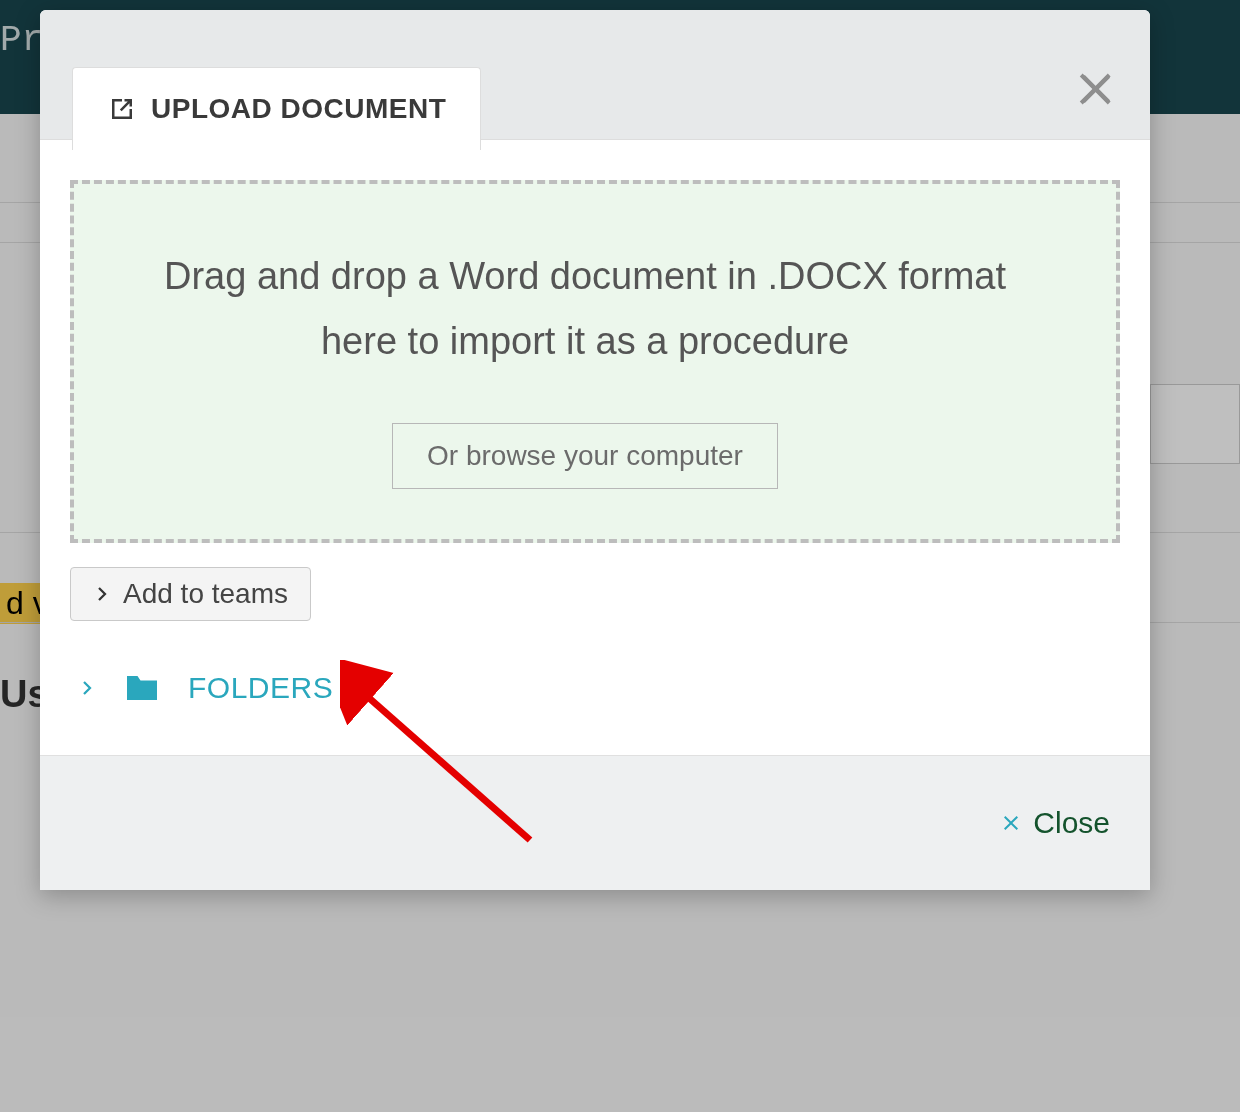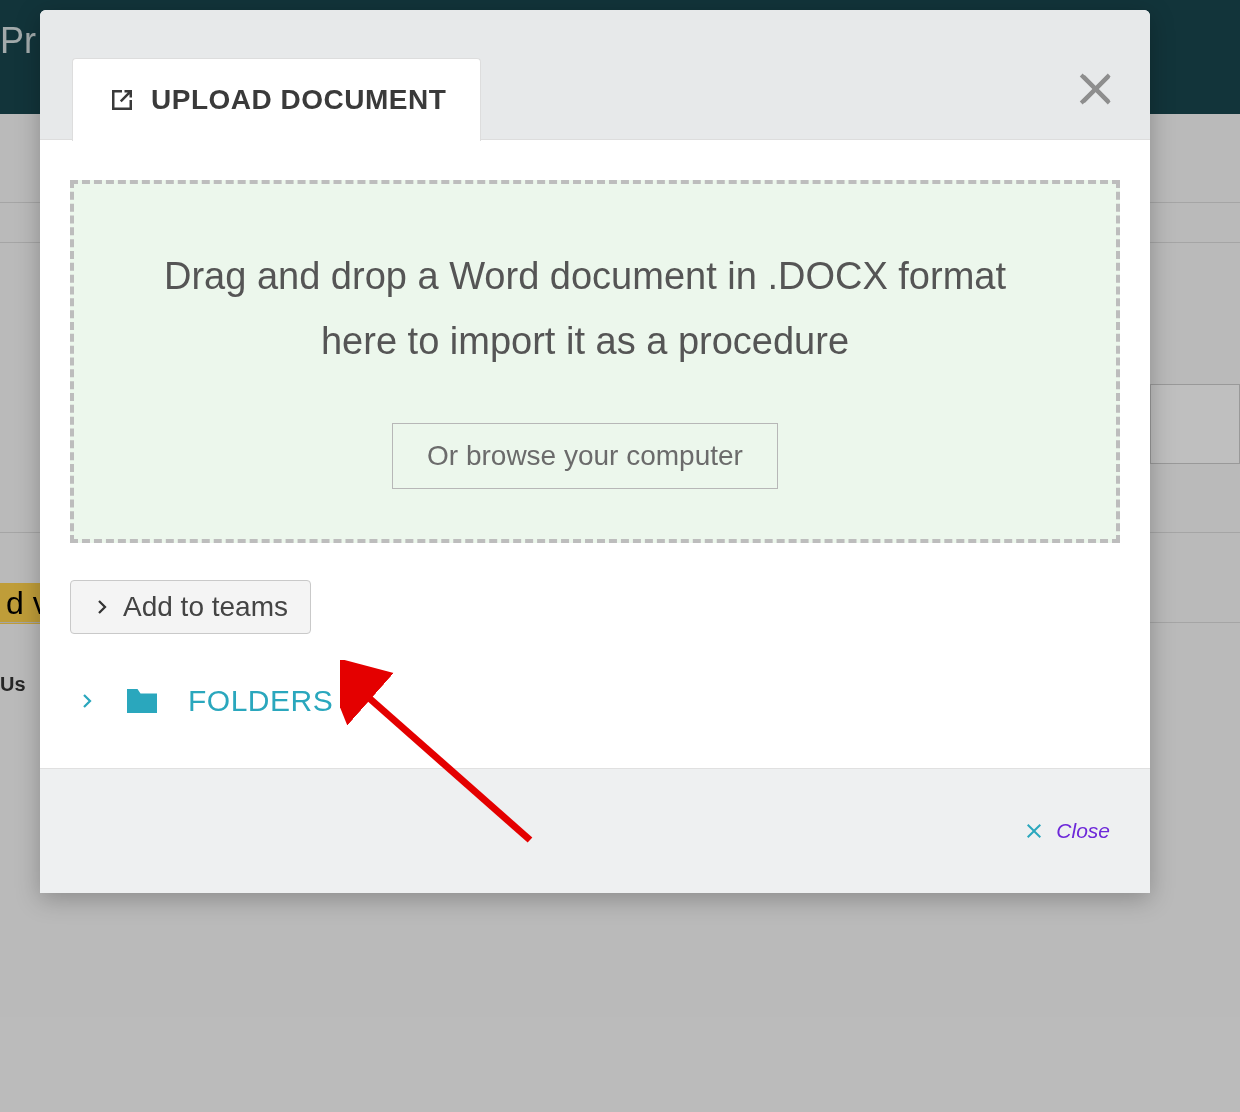--- a/index.html
+++ b/index.html
@@ -10,37 +10,37 @@
     position: relative;
   }
 
   
   .bg-topbar {
     position: absolute; left:0; top:0; width:1240px; height:114px;
     background:#19464e;
   }
   .bg-title {
     position:absolute; left:0; top:20px;
-    font-size:36px; color:#d9e3e4; font-weight:400;
+    font-size:36px; color:#d9e3e4; font-weight:400;font-family:Liberation Mono, monospace;
   }
   .bg-below {
     position:absolute; left:0; top:114px; width:1240px; height:998px;
     background:#f9f9f9;
   }
   .bg-searchbox {
     position:absolute; top:270px; right:0; width:90px; height:80px;
     background:#fff; border:1px solid #ccc;
   }
   .bg-badge {
     position:absolute; left:0; top:469px;
     background:#ffd24d; color:#000; font-size:32px; padding:2px 6px;
     font-weight:500;
   }
   .bg-row2 {
-    position:absolute; left:0; top:559px; font-size:20px; color:#333; font-weight:600;
+    position:absolute; left:0; top:559px; font-size:38px; color:#333; font-weight:600;
   }
   .bg-rowline { position:absolute; left:0; width:1240px; height:1px; background:#ddd; }
 
   
   .overlay {
     position:absolute; left:0; top:0; width:1240px; height:1112px;
     background:rgba(0,0,0,0.25);
   }
 
   
@@ -52,21 +52,21 @@
     display:flex; flex-direction:column;
   }
   .modal-header {
     position:relative;
     background:#e7e9ea;
     border-bottom:1px solid #ddd;
     height:130px;
     border-radius:6px 6px 0 0;
   }
   .tab {
-    position:absolute; left:32px; top:48px;
+    position:absolute; left:32px; top:57px;
     background:#fff;
     border:1px solid #ddd; border-bottom:none;
     border-radius:4px 4px 0 0;
     height:83px;
     display:flex; align-items:center;
     padding:0 34px;
     gap:14px;
   }
   .tab-label {
     font-size:28px; font-weight:700; letter-spacing:.5px;
@@ -101,21 +101,21 @@
     background:transparent;
     color:#6b6b6b;
     font-size:28px;
     font-weight:300;
     padding:16px 34px;
     border-radius:0;
     cursor:pointer;
   }
 
   .teams-btn {
-    margin-top:37px;
+    margin-top:24px;
     display:inline-flex; align-items:center; gap:12px;
     border:1px solid #c9c9c9; background:#f4f4f4;
     border-radius:4px;
     padding:10px 22px;
     font-size:28px; color:#444; cursor:pointer;
   }
   .chev { width:18px; height:18px; }
   .chev path { stroke:#333; stroke-width:3; fill:none; }
 
   .folders-row {
@@ -128,21 +128,21 @@
   .folders-label { font-size:30px; font-weight:500; letter-spacing:.5px; }
 
   .modal-footer {
     background:#eef0f1;
     border-top:1px solid #e0e0e0;
     padding:50px 40px;
     display:flex; justify-content:flex-end;
   }
   .footer-close {
     display:flex; align-items:center; gap:10px;
-    color:#6d28d9; font-size:21px; cursor:pointer;font-style:italic;
+    color:#14532d; font-size:30px; cursor:pointer;
   }
   .footer-close svg { width:24px; height:24px; fill:#2aa7bd; }
 
   
   .arrow {
     position:absolute;
     left:340px; top:660px;
     pointer-events:none;
   }
 </style>

